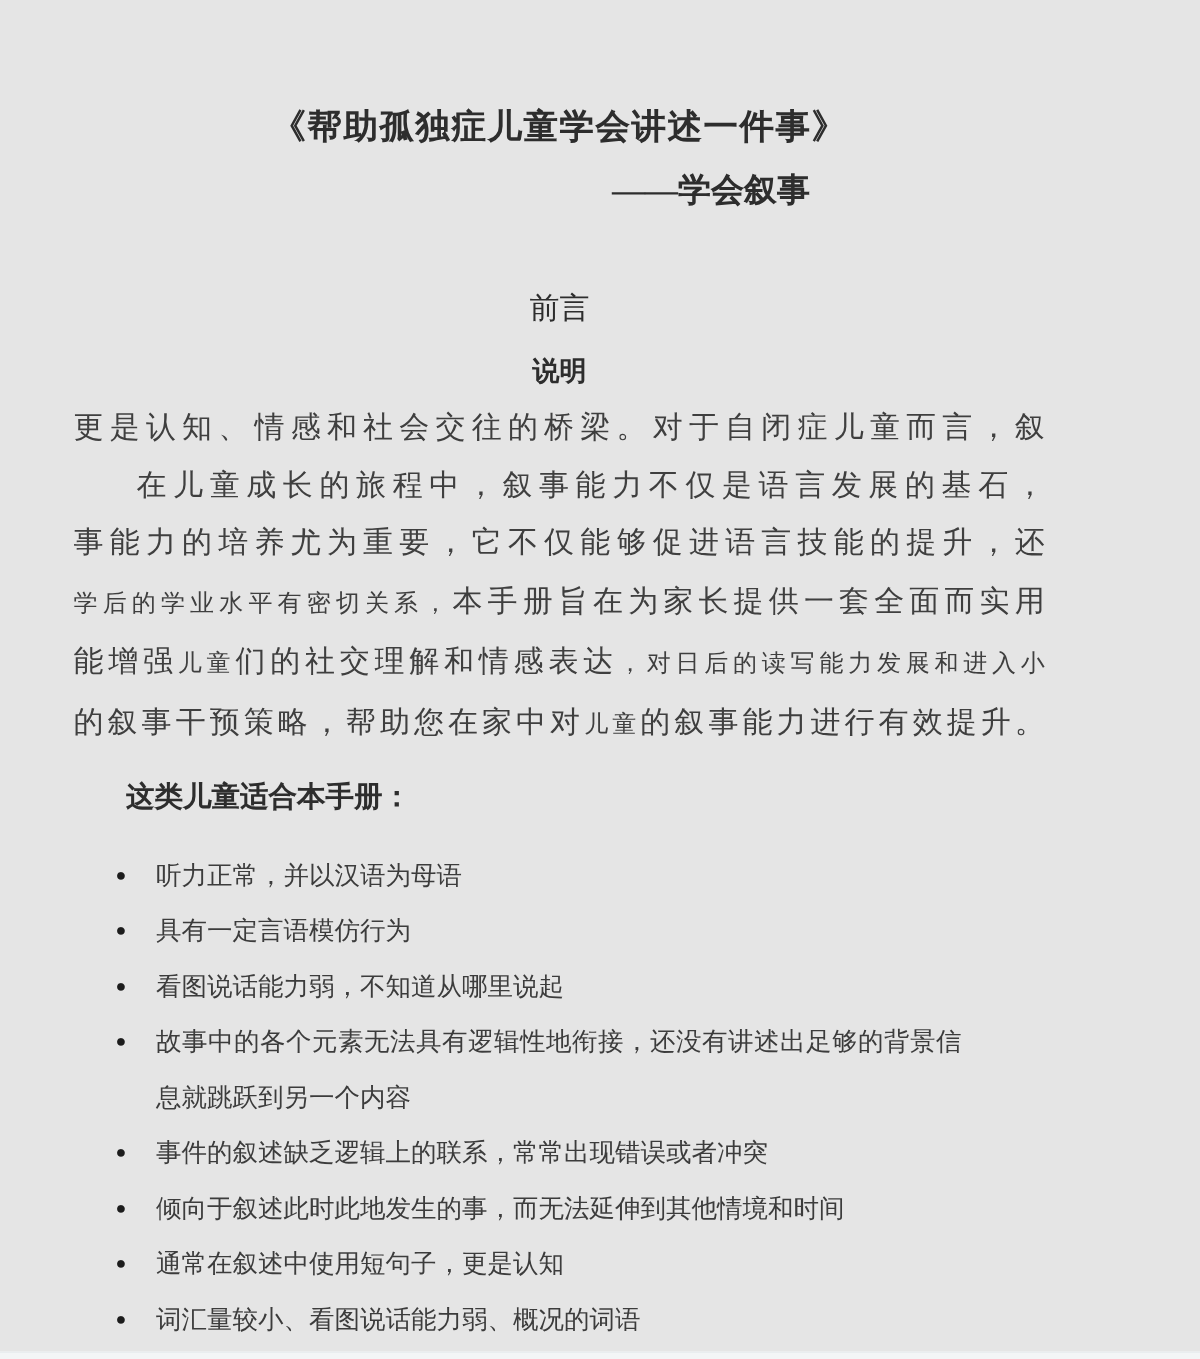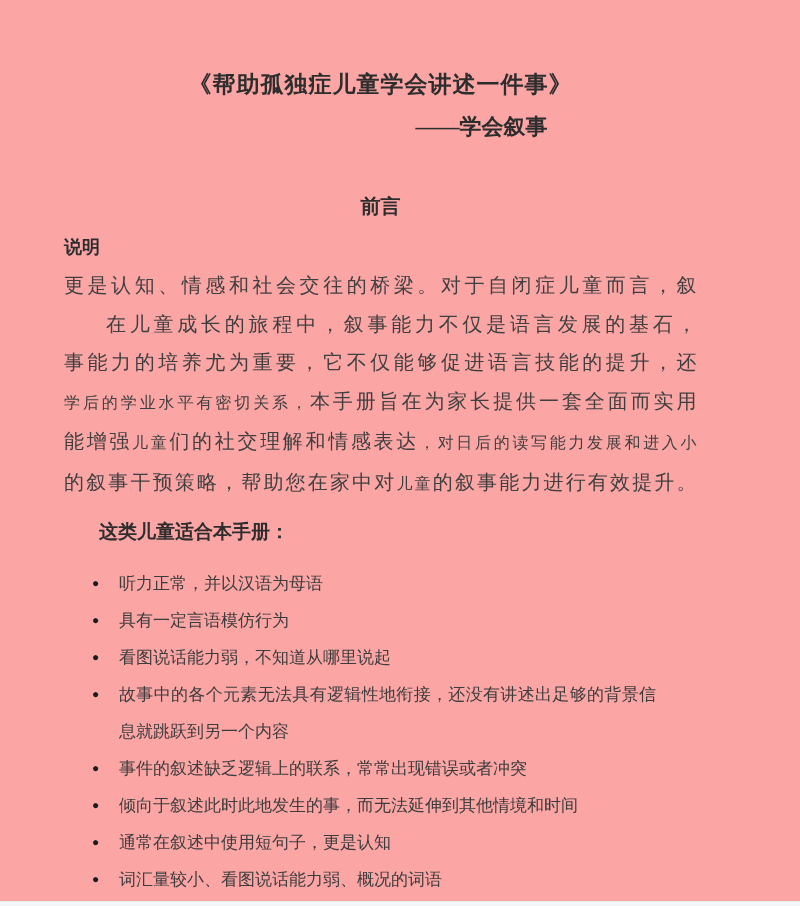--- a/index.html
+++ b/index.html
@@ -8,22 +8,22 @@
     width: 800px;
     height: 906px;
     position: relative;
     overflow: hidden;
     font-family: "Liberation Serif", "DejaVu Serif", serif;
     color: #3f3f3f;
   }
   .page {
     position: absolute;
     inset: 0;
-    background: #fca5a5;
-    padding: 0 103px 0 64px;
+    background: #e5e5e5;
+    padding: 0 103px 0 49px;
   }
   .doc-title {
     margin-top: 70px;
     text-align: center;
     font-size: 23px;
     font-weight: bold;
     color: #2d2d2d;
     letter-spacing: 1px;
     line-height: 30px;
   }
@@ -34,27 +34,27 @@
     left: 101px;
     font-size: 22px;
     font-weight: bold;
     color: #2d2d2d;
     line-height: 30px;
   }
   .preface-heading {
     margin-top: 52px;
     text-align: center;
     font-size: 20px;
-    font-weight: bold;
+    font-weight: normal;
     color: #2d2d2d;
     line-height: 25px;
   }
   .notes-heading {
     margin-top: 16px;
-    text-align: left;
+    text-align: center;
     font-size: 18px;
     font-weight: bold;
     color: #2d2d2d;
     line-height: 25px;
   }
   .paragraph {
     margin-top: 6px;
   }
   .para-line {
     font-size: 20px;

